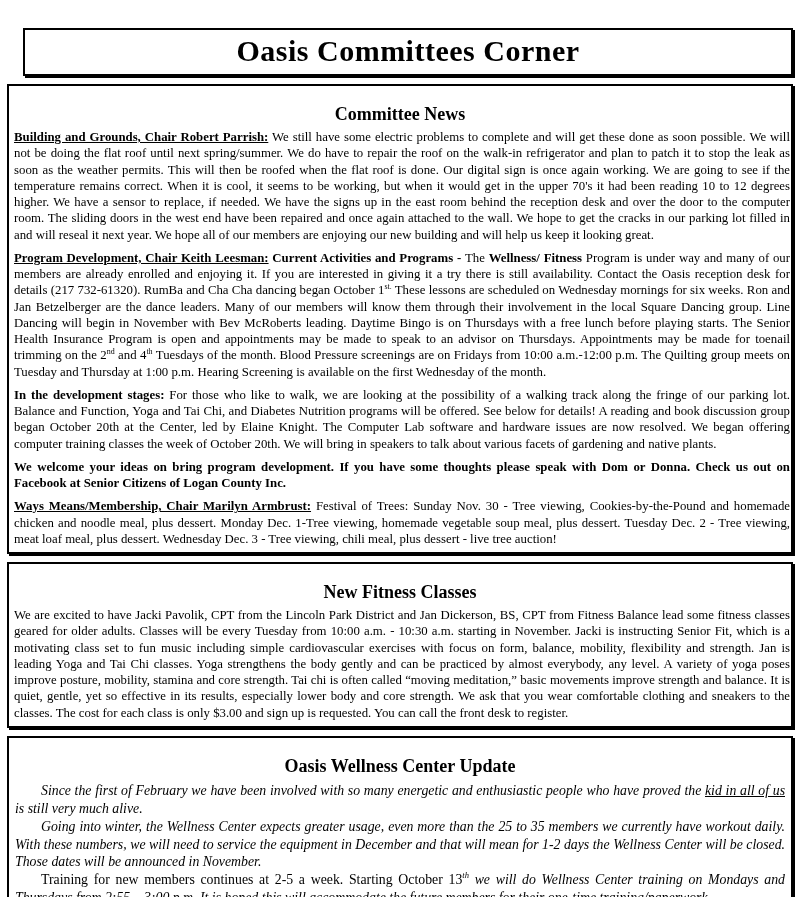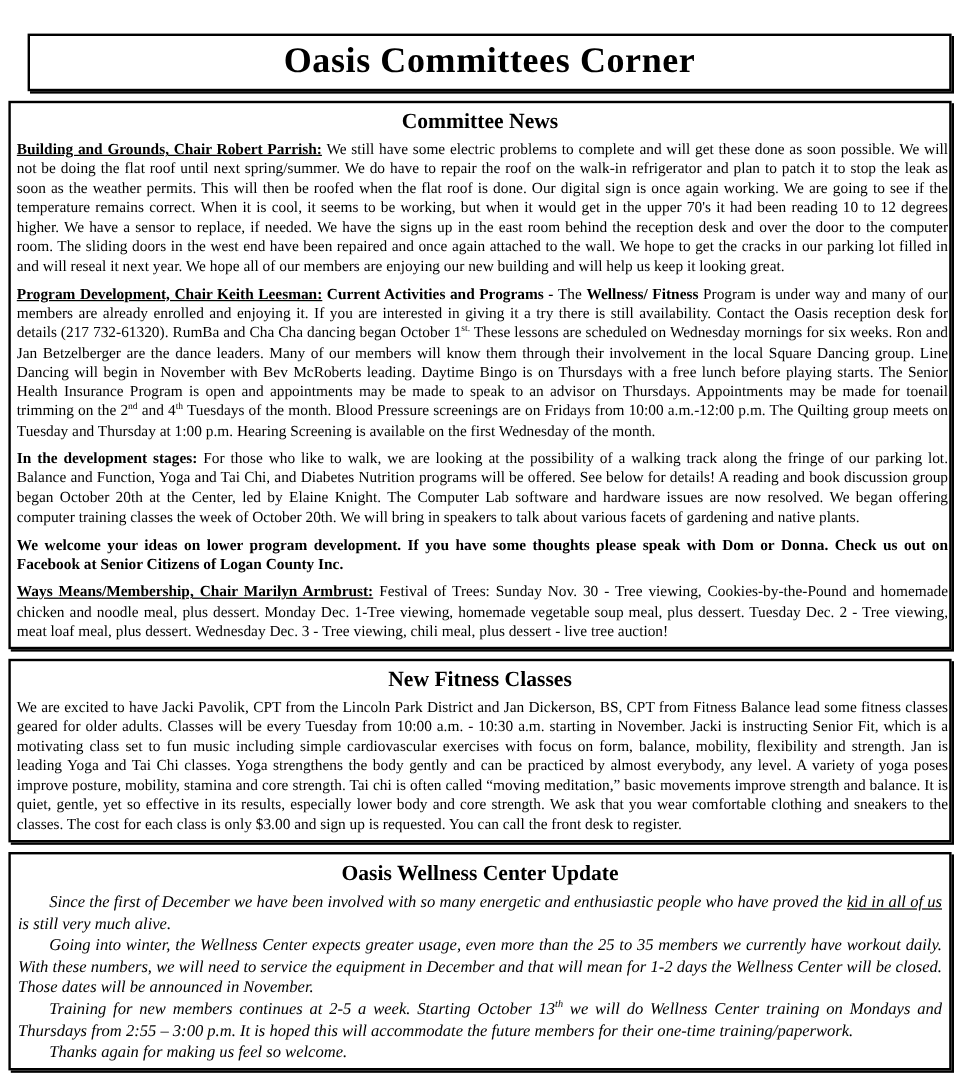--- a/index.html
+++ b/index.html
@@ -16,21 +16,21 @@
     margin-bottom:8px;
     box-sizing:border-box;
   }
   .title-box{padding:1px 0 3px;margin-left:16px;}
   .title-box h1{
     margin:0;text-align:center;
     font-size:30px;font-weight:bold;line-height:40px;
     letter-spacing:0.5px;
   }
   .section h2{
-    margin:4px 0 3px;text-align:center;
+    margin:17px 0 3px;text-align:center;
     font-size:18px;font-weight:bold;line-height:22px;
   }
   .section .body{
     padding:1px 1px 5px 5px;
     font-size:12.8px;line-height:1.27;
     text-align:justify;
   }
   .section .body p{margin:0 0 7px;}
   .section .body p:last-child{margin-bottom:0;}
   sup{font-size:0.62em;line-height:0;}
@@ -46,36 +46,36 @@
   <div class="box title-box">
     <h1>Oasis Committees Corner</h1>
   </div>
 
   <div class="box section">
     <h2>Committee News</h2>
     <div class="body">
         <p><span style="font-weight: bold; text-decoration: underline;">Building and Grounds, Chair Robert Parrish:</span><span style=""> We still have some electric problems to complete and will get these done as soon possible. We will not be doing the flat roof until next spring/summer. We do have to repair the roof on the walk-in refrigerator and plan to patch it to stop the leak as soon as the weather permits. This will then be roofed when the flat roof is done. Our digital sign is once again working. We are going to see if the temperature remains correct. When it is cool, it seems to be working, but when it would get in the upper 70's it had been reading 10 to 12 degrees higher. We have a sensor to replace, if needed. We have the signs up in the east room behind the reception desk and over the door to the computer room. The sliding doors in the west end have been repaired and once again attached to the wall. We hope to get the cracks in our parking lot filled in and will reseal it next year. We hope all of our members are enjoying our new building and will help us keep it looking great.</span></p>
         <p><span style="font-weight: bold; text-decoration: underline;">Program Development, Chair Keith Leesman:</span><span style="font-weight: bold;"> Current Activities and Programs - </span><span style="">The </span><span style="font-weight: bold;">Wellness/ Fitness </span><span style="">Program is under way and many of our members are already enrolled and enjoying it. If you are interested in giving it a try there is still availability. Contact the Oasis reception desk for details (217 732-61320). RumBa and Cha Cha dancing began October 1</span><sup style="">st.</sup><span style=""> These lessons are scheduled on Wednesday mornings for six weeks. Ron and Jan Betzelberger are the dance leaders. Many of our members will know them through their involvement in the local Square Dancing group. Line Dancing will begin in November with Bev McRoberts leading. Daytime Bingo is on Thursdays with a free lunch before playing starts. The Senior Health Insurance Program is open and appointments may be made to speak to an advisor on Thursdays. Appointments may be made for toenail trimming on the 2</span><sup style="">nd</sup><span style=""> and 4</span><sup style="">th</sup><span style=""> Tuesdays of the month. Blood Pressure screenings are on Fridays from 10:00 a.m.-12:00 p.m. The Quilting group meets on Tuesday and Thursday at 1:00 p.m. Hearing Screening is available on the first Wednesday of the month.</span></p>
         <p><span style="font-weight: bold;">In the development stages:</span><span style=""> For those who like to walk, we are looking at the possibility of a walking track along the fringe of our parking lot. Balance and Function, Yoga and Tai Chi, and Diabetes Nutrition programs will be offered. See below for details! A reading and book discussion group began October 20th at the Center, led by Elaine Knight. The Computer Lab software and hardware issues are now resolved. We began offering computer training classes the week of October 20th. We will bring in speakers to talk about various facets of gardening and native plants.</span></p>
-        <p><span style="font-weight: bold;">We welcome your ideas on lower program development. If you have some thoughts please speak with Dom or Donna. Check us out on Facebook at Senior Citizens of Logan County Inc.</span></p>
+        <p><span style="font-weight: bold;">We welcome your ideas on bring program development. If you have some thoughts please speak with Dom or Donna. Check us out on Facebook at Senior Citizens of Logan County Inc.</span></p>
         <p><span style="font-weight: bold; text-decoration: underline;">Ways Means/Membership, Chair Marilyn Armbrust:</span><span style=""> Festival of Trees: Sunday Nov. 30 - Tree viewing, Cookies-by-the-Pound and homemade chicken and noodle meal, plus dessert. Monday Dec. 1-Tree viewing, homemade vegetable soup meal, plus dessert. Tuesday Dec. 2 - Tree viewing, meat loaf meal, plus dessert. Wednesday Dec. 3 - Tree viewing, chili meal, plus dessert - live tree auction!</span></p>
       </div>
   </div>
 
   <div class="box section">
     <h2>New Fitness Classes</h2>
     <div class="body">
         <p><span style="">We are excited to have Jacki Pavolik, CPT from the Lincoln Park District and Jan Dickerson, BS, CPT from Fitness Balance lead some fitness classes geared for older adults. Classes will be every Tuesday from 10:00 a.m. - 10:30 a.m. starting in November. Jacki is instructing Senior Fit, which is a motivating class set to fun music including simple cardiovascular exercises with focus on form, balance, mobility, flexibility and strength. Jan is leading Yoga and Tai Chi classes. Yoga strengthens the body gently and can be practiced by almost everybody, any level. A variety of yoga poses improve posture, mobility, stamina and core strength. Tai chi is often called “moving meditation,” basic movements improve strength and balance. It is quiet, gentle, yet so effective in its results, especially lower body and core strength. We ask that you wear comfortable clothing and sneakers to the classes. The cost for each class is only $3.00 and sign up is requested. You can call the front desk to register.</span></p>
       </div>
   </div>
 
   <div class="box section wellness">
     <h2>Oasis Wellness Center Update</h2>
     <div class="body">
-        <p class="wl"><span style="font-style: italic;">Since the first of December we have been involved with so many energetic and enthusiastic people who have proved the </span><span style="text-decoration: underline; font-style: italic;">kid in all of us</span><span style="font-style: italic;"> is still very much alive.</span></p>
+        <p class="wl"><span style="font-style: italic;">Since the first of February we have been involved with so many energetic and enthusiastic people who have proved the </span><span style="text-decoration: underline; font-style: italic;">kid in all of us</span><span style="font-style: italic;"> is still very much alive.</span></p>
         <p class="wl"><span style="font-style: italic;">Going into winter, the Wellness Center expects greater usage, even more than the 25 to 35 members we currently have workout daily. With these numbers, we will need to service the equipment in December and that will mean for 1-2 days the Wellness Center will be closed. Those dates will be announced in November.</span></p>
-        <p class="wl"><span style="font-style: italic;">Training for new members continues at 2-5 a week. Starting October 13</span><sup style="font-style: italic;">th</sup><span style="font-style: italic;"> we will do Wellness Center training on Mondays and Thursdays from 2:55 – 3:00 p.m. It is hoped this will accommodate the future members for their one-time training/paperwork.</span></p>
+        <p class="wl"><span style="">Training for new members continues at 2-5 a week. Starting October 13</span><sup style="font-style: italic;">th</sup><span style="font-style: italic;"> we will do Wellness Center training on Mondays and Thursdays from 2:55 – 3:00 p.m. It is hoped this will accommodate the future members for their one-time training/paperwork.</span></p>
         <p class="wl"><span style="font-style: italic;">Thanks again for making us feel so welcome.</span></p>
       </div>
 
   </div>
 
 </div>
 
 </body></html>

